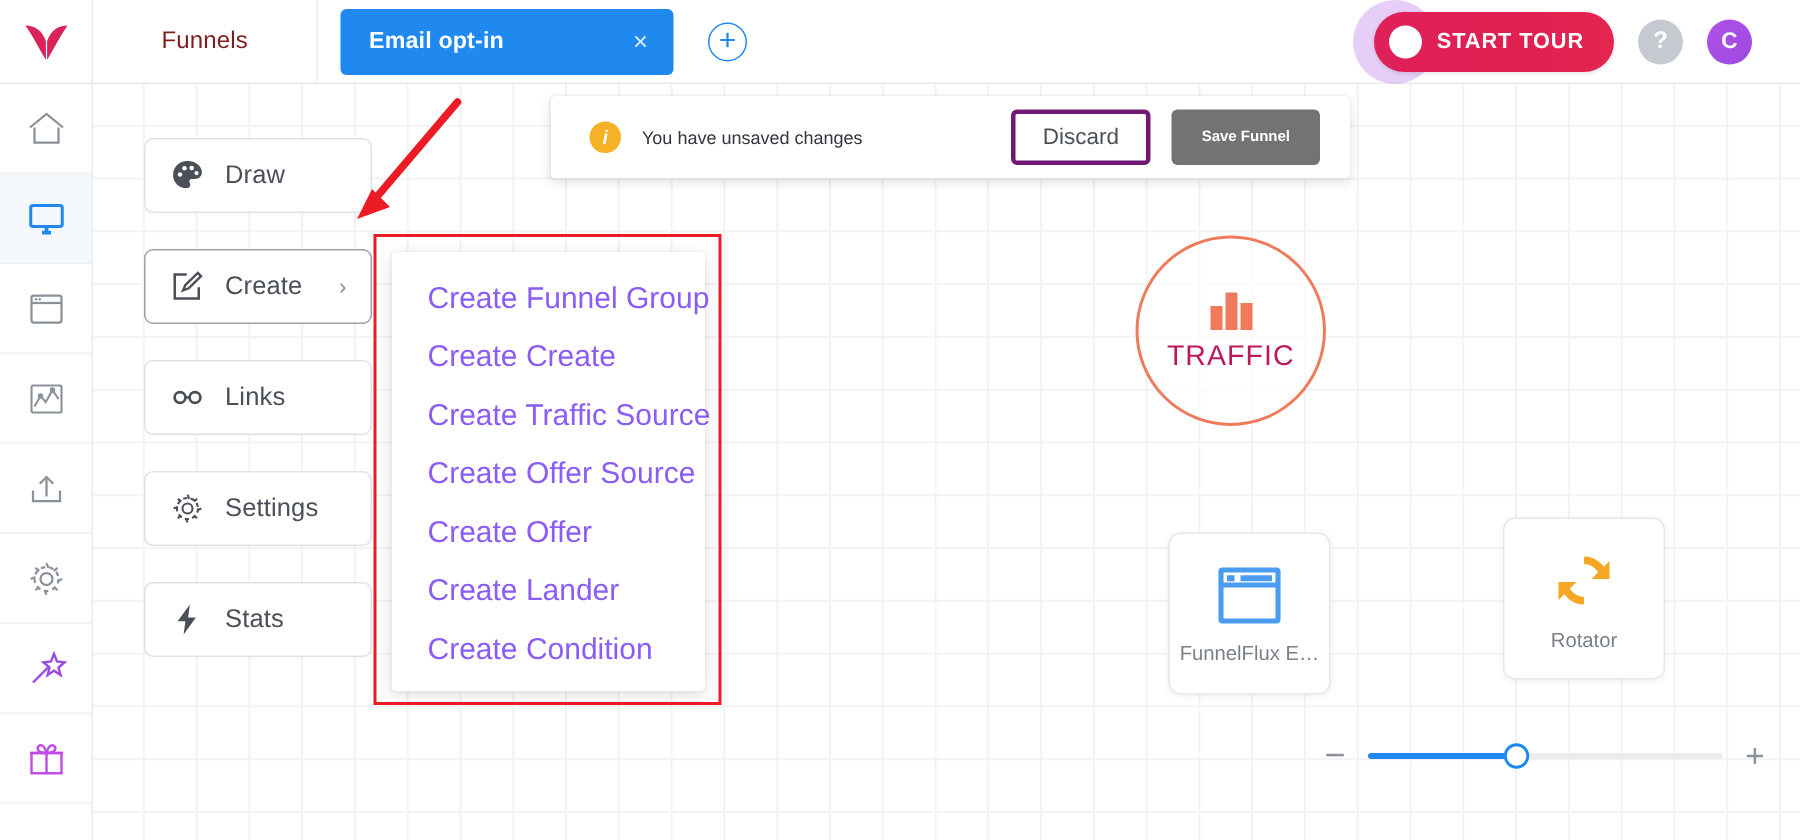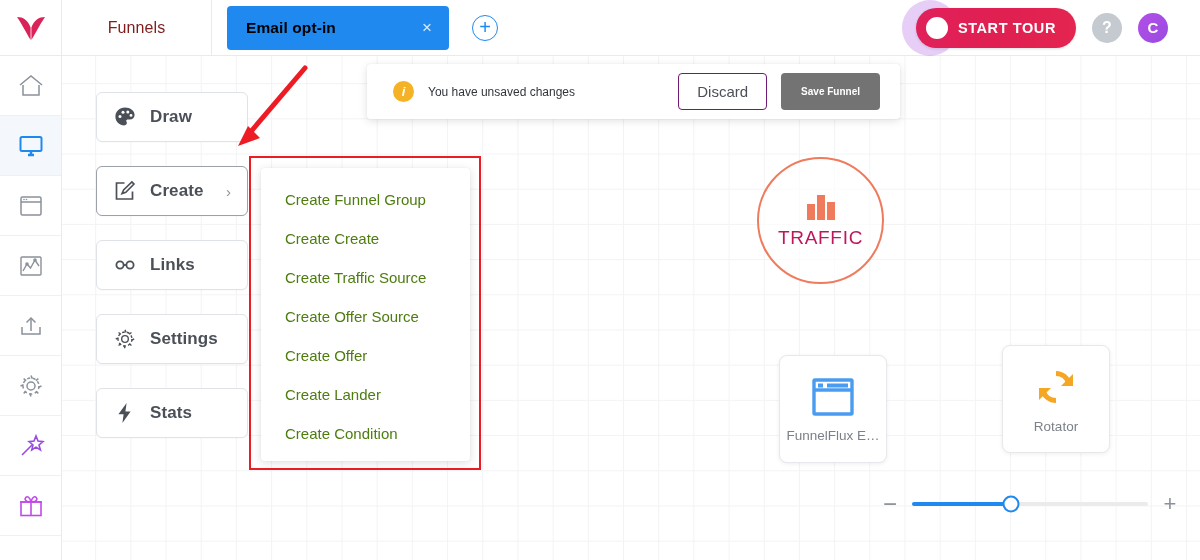--- a/index.html
+++ b/index.html
@@ -38,21 +38,21 @@
     border-right: 1px solid #e8eaed;
   }
   .nav-cell .nav-label { font-size: 16px; color: #7f1d1d; letter-spacing: .1px; }
 
   .tabs-cell { flex: 1; display: flex; align-items: center; padding-left: 15px; gap: 10px; }
   .tab {
     height: 44px; min-width: 222px; background: #2089ef; border-radius: 4px;
     display: flex; align-items: center; justify-content: space-between;
     padding: 0 17px 0 19px; cursor: pointer;
   }
-  .tab .tab-title { color: #000000; font-size: 15.5px; font-weight: bold; letter-spacing: .1px; }
+  .tab .tab-title { color: #ffffff; font-size: 15.5px; font-weight: bold; letter-spacing: .1px; }
   .tab .tab-close {
     color: #d8ebff; font-size: 17px; line-height: 1; margin-left: 18px;
     font-weight: 400; cursor: pointer;
   }
   .add-tab {
     width: 26px; height: 26px; border-radius: 50%; border: 1.6px solid #2089ef;
     color: #2089ef; display: flex; align-items: center; justify-content: center;
     font-size: 20px; line-height: 0; margin-left: 13px; cursor: pointer;
     padding-bottom: 2px;
   }
@@ -96,58 +96,58 @@
   .rail-item.active { background: #f4f8fc; }
 
   
   .panel { position: absolute; left: 96px; top: 92px; width: 152px; z-index: 20; }
   .pbtn {
     height: 50px; background: #fff; border: 1px solid #dfe2e6; border-radius: 6px;
     display: flex; align-items: center; padding-left: 16px; gap: 13px;
     margin-bottom: 24px; cursor: pointer; box-shadow: 0 1px 1px rgba(0,0,0,.02);
   }
   .pbtn.active { border-color: #9ba1a8; }
-  .pbtn .plabel { font-size: 17px; font-weight: bold; color: #4b5058; letter-spacing: .1px; }
+  .pbtn .plabel { font-size: 17px; font-weight: normal; color: #4b5058; letter-spacing: .1px; }
   .pbtn .pchev { margin-left: auto; margin-right: 16px; color: #8b9199; font-size: 15px; }
 
   
   .menu-highlight {
     position: absolute; left: 249px; top: 156px; width: 232px; height: 314px;
     border: 2.5px solid #ed1c24; z-index: 22; pointer-events: none;
   }
   .menu {
     position: absolute; left: 261px; top: 168px; width: 209px; height: 293px;
     background: #fff; border-radius: 3px;
     box-shadow: 0 2px 10px rgba(0,0,0,.13), 0 0 1px rgba(0,0,0,.12);
     z-index: 23; padding-top: 12px;
   }
   .menu-item {
     height: 39px; display: flex; align-items: center; padding-left: 24px;
-    font-size: 15px; color: #4d7c0f; cursor: pointer; white-space: nowrap; text-align: right;
+    font-size: 20px; color: #8b5cf6; cursor: pointer; white-space: nowrap; text-align: right;
   }
 
   
   .arrow-svg { position: absolute; left: 200px; top: 60px; z-index: 30; pointer-events: none; }
 
   
   .unsaved {
     position: absolute; left: 367px; top: 64px; width: 533px; height: 55px;
     background: #fff; border-radius: 3px;
     box-shadow: 0 2px 8px rgba(0,0,0,.12), 0 0 1px rgba(0,0,0,.14);
     display: flex; align-items: center; padding: 0 20px 0 26px; gap: 0; z-index: 28;
   }
   .info-dot {
     width: 21px; height: 21px; border-radius: 50%; background: #f5b227;
     color:#fff; font-size: 13px; font-weight: bold; font-style: italic;
     display:flex; align-items:center; justify-content:center; flex:none;
   }
   .unsaved-text { font-size: 12px; color: #31363c; margin-left: 14px; }
   .btn-discard {
     margin-left: auto; height: 37px; padding: 0 18px; border-radius: 4px;
-    border: 1px solid #701a75; background:#fff; color:#4b5058;
+    border: 3px solid #701a75; background:#fff; color:#4b5058;
     font-size: 15px; display:flex; align-items:center; cursor:pointer;
     font-family: "Liberation Sans", sans-serif;
   }
   .btn-save {
     margin-left: 14px; height: 37px; padding: 0 20px; border-radius: 4px;
     border: none; background:#737373; color:#fff; font-size: 10px; font-weight: bold;
     display:flex; align-items:center; cursor:pointer;
     font-family: "Liberation Sans", sans-serif;
   }
 

